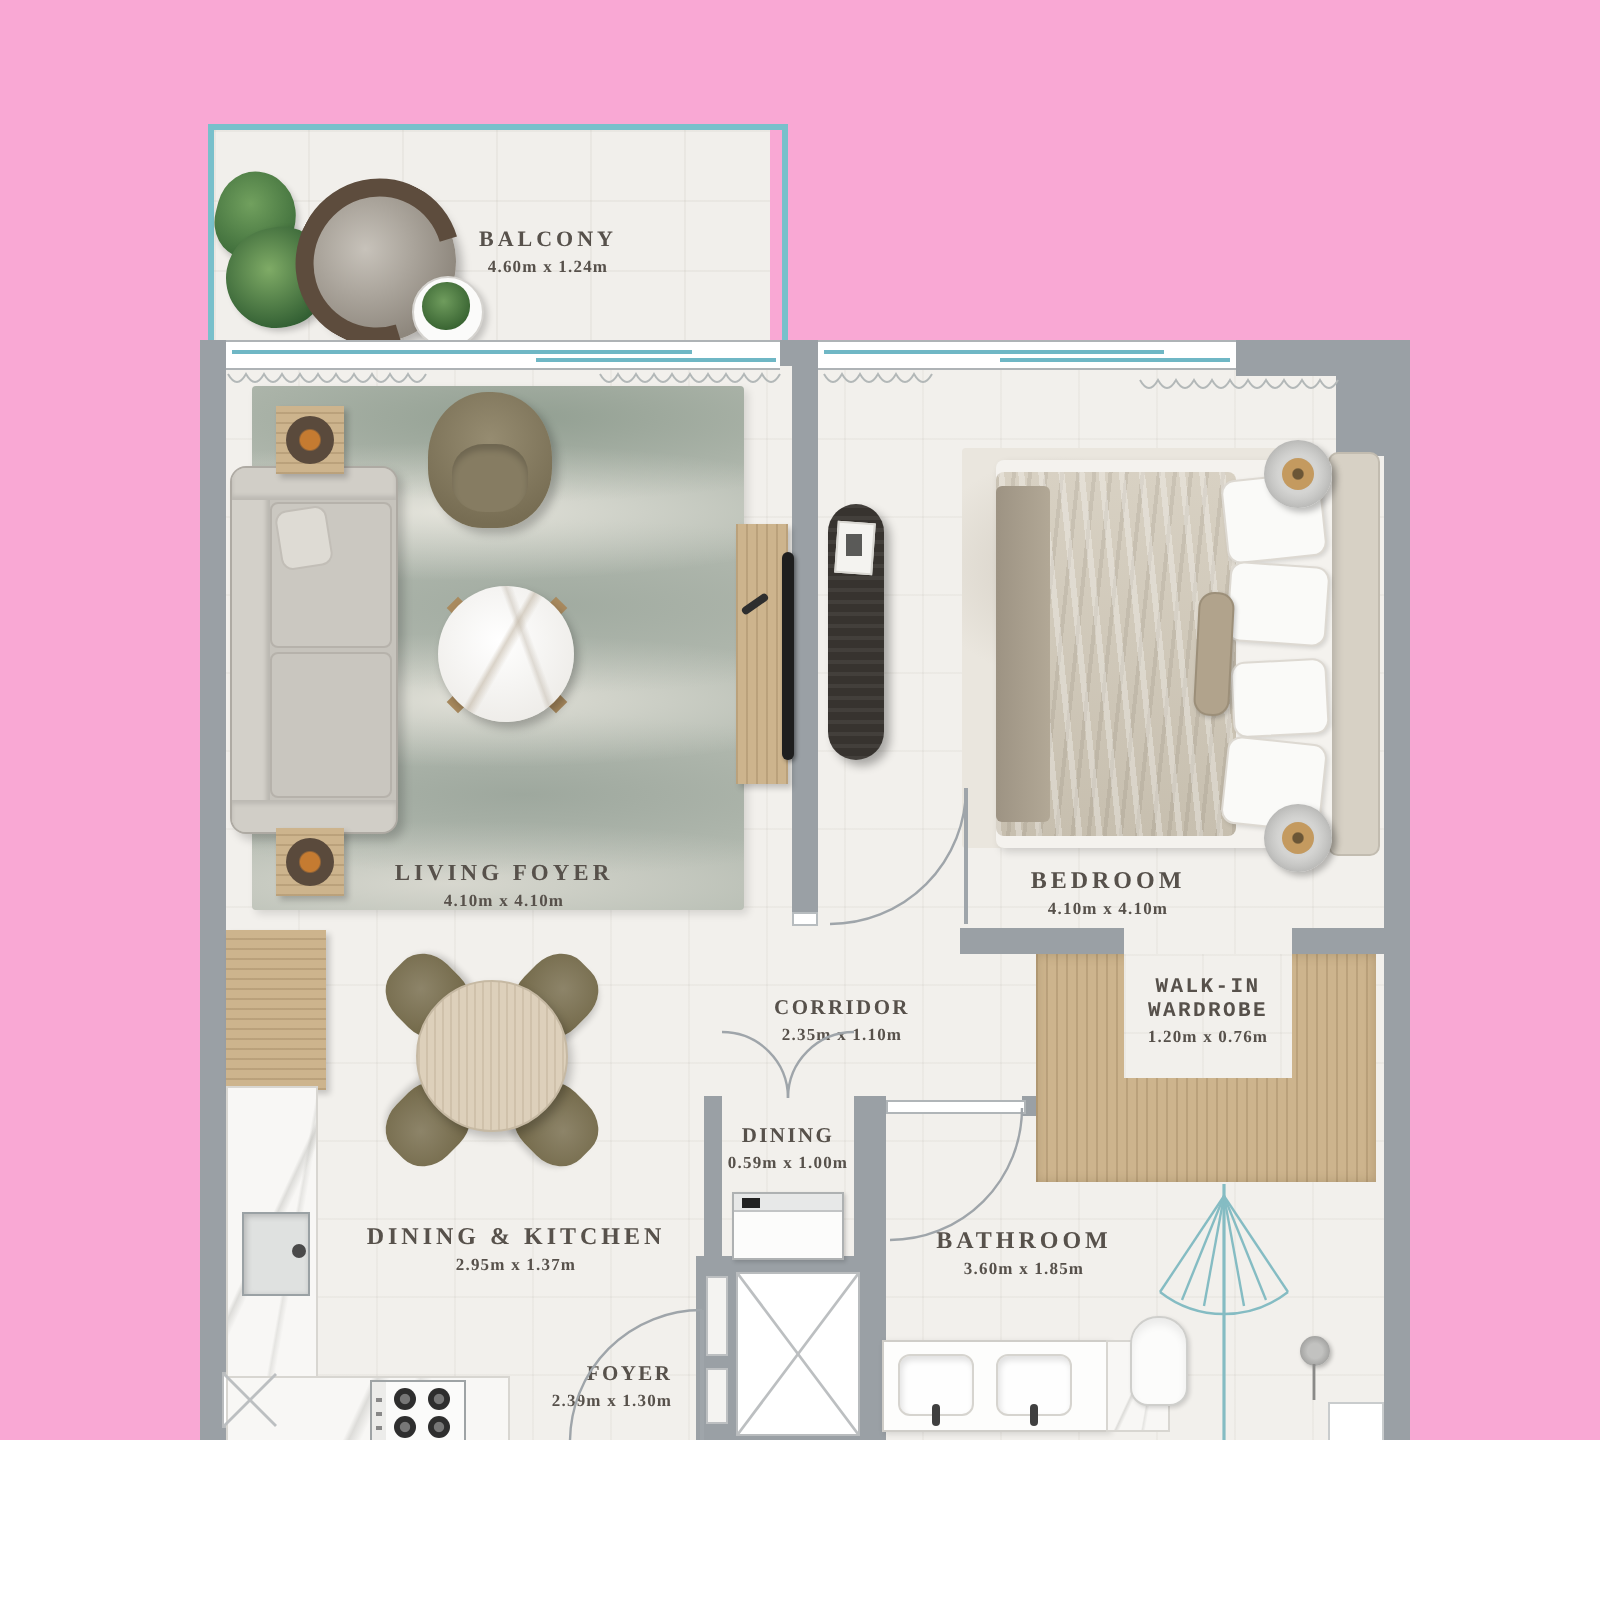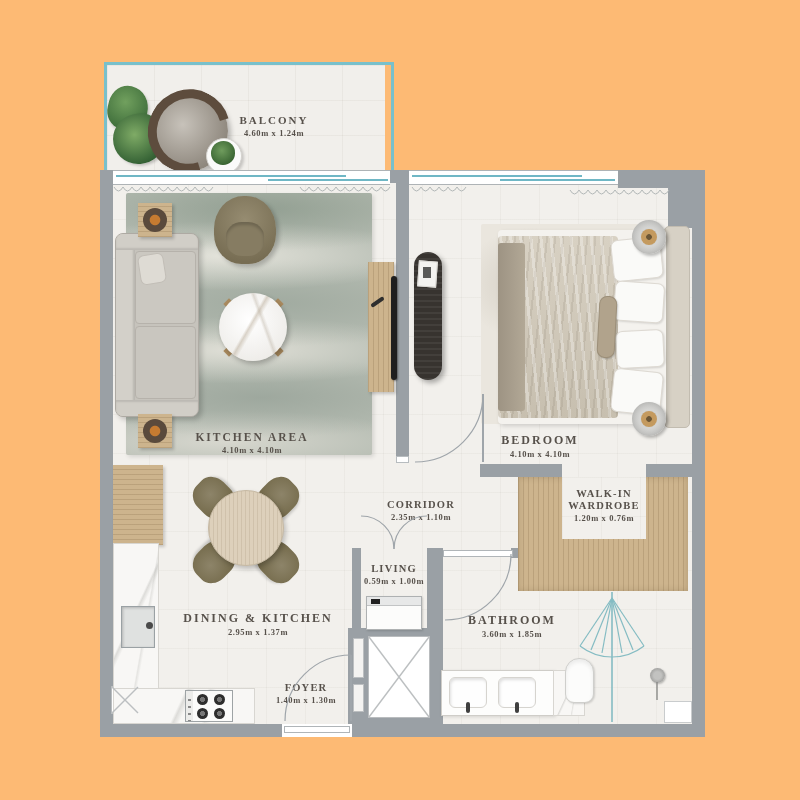--- a/index.html
+++ b/index.html
@@ -1,16 +1,16 @@
 <!DOCTYPE html>
 <html><head>
 <meta charset="utf-8">
 <style>
   html,body{margin:0;padding:0;background:#ffffff;}
-  .plan{position:relative;width:800px;height:800px;background:#fdba74;overflow:hidden;
+  .plan{position:relative;width:800px;height:720px;background:#f9a8d4;overflow:hidden;
         font-family:"Liberation Serif", "DejaVu Serif", serif;}
   .a{position:absolute;}
   .wall{position:absolute;background:#9aa0a5;}
   .floor{position:absolute;
     background:
       linear-gradient(rgba(130,125,110,.06) 1px, transparent 1px) 0 0/39px 39px,
       linear-gradient(90deg, rgba(130,125,110,.06) 1px, transparent 1px) 0 0/39px 39px,
       #f2f0ec;}
   .balfloor{position:absolute;
     background:
@@ -133,21 +133,21 @@
            background:
              linear-gradient(120deg, transparent 44%, rgba(190,178,160,.55) 47%, transparent 52%),
              linear-gradient(70deg, transparent 60%, rgba(185,175,160,.4) 63%, transparent 67%),
              radial-gradient(circle at 45% 40%, #ffffff, #eceae6 85%);
            box-shadow:2px 3px 5px rgba(0,0,0,.25);"></div>
 
     <div class="a wood" style="left:368px;top:262px;width:26px;height:130px;box-shadow:2px 2px 3px rgba(0,0,0,.2);"></div>
     <div class="a" style="left:370px;top:300px;width:15px;height:4px;background:#2e2e2e;transform:rotate(-35deg);border-radius:2px;"></div>
     <div class="a" style="left:391px;top:276px;width:6px;height:104px;background:#1e1e1e;border-radius:3px;box-shadow:1px 1px 2px rgba(0,0,0,.4);"></div>
     <div class="label" style="left:252px;top:431px;">
-      <span class="nm" style="font-size:11.5px;">KITCHEN AREA</span>
+      <span class="nm" style="font-size:11.5px;">LIVING FOYER</span>
       <span class="dm">4.10m x 4.10m</span>
     </div>
   </div>
 
   <div>
 
     <div class="a" style="left:414px;top:252px;width:28px;height:128px;border-radius:14px;
                 background:repeating-linear-gradient(0deg, rgba(255,255,255,.06) 0 2px, transparent 2px 6px),#37332f;box-shadow:3px 3px 5px rgba(0,0,0,.3);"></div>
     <div class="a" style="left:418px;top:261px;width:19px;height:26px;background:#f4f3f0;border:1px solid #d9d7d2;transform:rotate(4deg);box-sizing:border-box;"></div>
     <div class="a" style="left:423px;top:267px;width:8px;height:11px;background:#5a5a58;"></div>
@@ -172,45 +172,45 @@
     <div class="pillow" style="left:612px;top:238px;width:48px;height:40px;transform:rotate(-6deg);"></div>
     <div class="pillow" style="left:614px;top:282px;width:48px;height:38px;transform:rotate(4deg);"></div>
     <div class="pillow" style="left:616px;top:330px;width:46px;height:36px;transform:rotate(-3deg);"></div>
     <div class="pillow" style="left:612px;top:370px;width:48px;height:42px;transform:rotate(6deg);"></div>
     <div class="a" style="left:598px;top:296px;width:18px;height:62px;border-radius:8px;background:#b1a38c;border:1px solid #9c8f79;transform:rotate(3deg);box-sizing:border-box;box-shadow:1px 1px 2px rgba(0,0,0,.2);"></div>
 
     <div class="a" style="left:632px;top:220px;width:34px;height:34px;border-radius:50%;background:radial-gradient(circle,#d4d4d2 0 40%,#98989635 100%),radial-gradient(circle,#cfcfcd,#8f8f8d);box-shadow:2px 2px 3px rgba(0,0,0,.25);"></div>
     <div class="lampdot" style="left:641px;top:229px;width:16px;height:16px;background:radial-gradient(circle,#6b5636 0 22%,#c49a5f 28% 70%,#7e7e7c 76%);"></div>
     <div class="a" style="left:632px;top:402px;width:34px;height:34px;border-radius:50%;background:radial-gradient(circle,#d4d4d2 0 40%,#98989635 100%),radial-gradient(circle,#cfcfcd,#8f8f8d);box-shadow:2px 2px 3px rgba(0,0,0,.25);"></div>
     <div class="lampdot" style="left:641px;top:411px;width:16px;height:16px;background:radial-gradient(circle,#6b5636 0 22%,#c49a5f 28% 70%,#7e7e7c 76%);"></div>
-    <div class="label" style="left:540px;top:434px;">
+    <div class="label" style="left:554px;top:434px;">
       <span class="nm" style="font-size:12px;">BEDROOM</span>
       <span class="dm">4.10m x 4.10m</span>
     </div>
   </div>
 
   <div>
     <div class="label small" style="left:421px;top:499px;">
       <span class="nm" style="font-size:10.5px;">CORRIDOR</span>
       <span class="dm">2.35m x 1.10m</span>
     </div>
   </div>
 
   <div>
     <div class="a wood" style="left:518px;top:477px;width:170px;height:114px;box-shadow:inset 0 0 6px rgba(90,70,40,.25);"></div>
     <div class="floor" style="left:562px;top:477px;width:84px;height:62px;"></div>
     <div class="label small wrap" style="left:604px;top:488px;width:88px;">
-      <span class="nm" style="font-size:10.5px;">WALK-IN WARDROBE</span>
+      <span class="nm" style="font-size:10.5px;font-family:Liberation Mono, monospace;">WALK-IN WARDROBE</span>
       <span class="dm">1.20m x 0.76m</span>
     </div>
   </div>
 
   <div>
     <div class="label small" style="left:394px;top:563px;">
-      <span class="nm" style="font-size:10.5px;">LIVING</span>
+      <span class="nm" style="font-size:10.5px;">DINING</span>
       <span class="dm">0.59m x 1.00m</span>
     </div>
     <div class="a" style="left:366px;top:596px;width:56px;height:34px;background:#fcfcfb;border:1px solid #aeb1b2;box-sizing:border-box;box-shadow:1px 1px 2px rgba(0,0,0,.15);"></div>
     <div class="a" style="left:367px;top:597px;width:54px;height:8px;background:#e7e8e8;border-bottom:1px solid #c2c4c5;"></div>
     <div class="a" style="left:371px;top:599px;width:9px;height:5px;background:#222;"></div>
   </div>
 
   <div>
     <div class="a" style="left:368px;top:636px;width:62px;height:82px;background:#ffffff;border:1px solid #b9bcbe;box-sizing:border-box;"></div>
     <div class="a" style="left:353px;top:638px;width:11px;height:40px;background:#f4f3f1;border:1px solid #bcbfc1;box-sizing:border-box;"></div>
@@ -264,22 +264,22 @@
 
     <div class="a" style="left:650px;top:668px;width:15px;height:15px;border-radius:50%;background:radial-gradient(circle,#c2c2c0 0 35%,#8a8a88 100%);box-shadow:1px 1px 2px rgba(0,0,0,.25);"></div>
 
     <div class="a" style="left:664px;top:701px;width:28px;height:22px;background:#ffffff;border:1px solid #c9cccd;box-sizing:border-box;"></div>
   </div>
 
   <div>
     <div class="a" style="left:282px;top:724px;width:70px;height:13px;background:#ffffff;"></div>
     <div class="a" style="left:284px;top:726px;width:66px;height:7px;background:#ffffff;border:1px solid #b0b5b8;box-sizing:border-box;"></div>
     <div class="label small" style="left:306px;top:682px;">
-      <span class="nm" style="font-size:10.5px;">FOYER</span>
-      <span class="dm">1.40m x 1.30m</span>
+      <span class="nm" style="font-size:10.5px;text-align:right;">FOYER</span>
+      <span class="dm">2.39m x 1.30m</span>
     </div>
   </div>
 
   <svg class="svgov" width="800" height="800" viewBox="0 0 800 800">
 
     <g stroke="#b3b8b8" fill="none" stroke-width="1">
       <path d="M114,187 q4.5,8 9,0 q4.5,8 9,0 q4.5,8 9,0 q4.5,8 9,0 q4.5,8 9,0 q4.5,8 9,0 q4.5,8 9,0 q4.5,8 9,0 q4.5,8 9,0 q4.5,8 9,0 q4.5,8 9,0"></path>
       <path d="M300,187 q4.5,8 9,0 q4.5,8 9,0 q4.5,8 9,0 q4.5,8 9,0 q4.5,8 9,0 q4.5,8 9,0 q4.5,8 9,0 q4.5,8 9,0 q4.5,8 9,0 q4.5,8 9,0"></path>
       <path d="M412,187 q4.5,8 9,0 q4.5,8 9,0 q4.5,8 9,0 q4.5,8 9,0 q4.5,8 9,0 q4.5,8 9,0"></path>
       <path d="M570,190 q4.5,8 9,0 q4.5,8 9,0 q4.5,8 9,0 q4.5,8 9,0 q4.5,8 9,0 q4.5,8 9,0 q4.5,8 9,0 q4.5,8 9,0 q4.5,8 9,0 q4.5,8 9,0 q4.5,8 9,0"></path>

